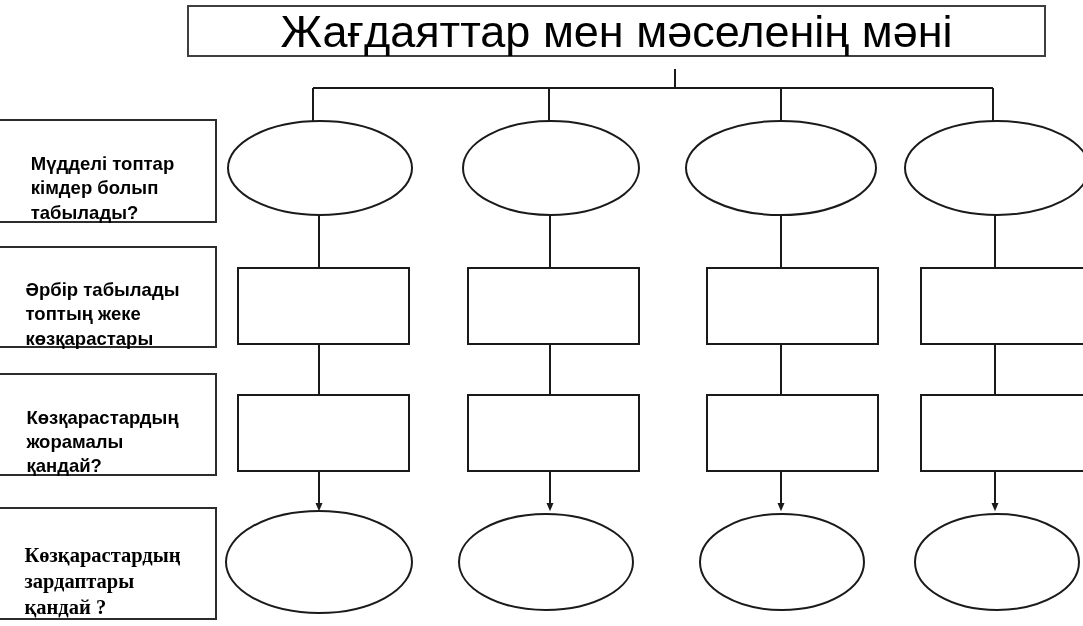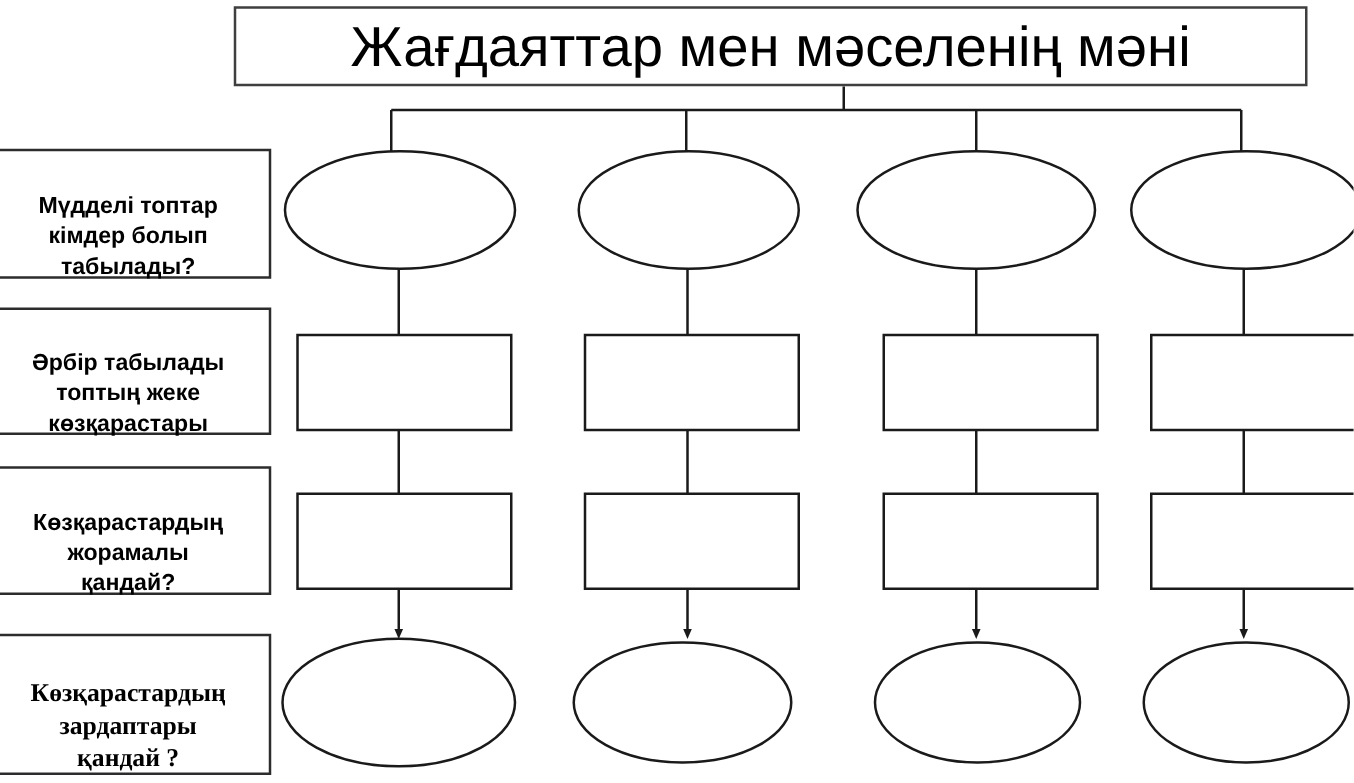--- a/index.html
+++ b/index.html
@@ -53,21 +53,20 @@
     display: flex;
     align-items: center;
     justify-content: center;
     padding: 2px 8px 2px 4px;
   }
   .label-text {
     font-family: "Liberation Sans", sans-serif;
     font-size: 18.5px;
     font-weight: 700;
     color: #000000;
-    text-align: center;
     line-height: 1.30;
     white-space: pre-line;
     margin-top: 35px;
   }
   .label-text.serif {
     font-family: "Liberation Serif", serif;
     font-size: 20.5px;
     font-weight: 700;
     line-height: 1.28;
   }
@@ -128,21 +127,21 @@
       <rect x="707" y="395" width="171" height="76"></rect>
       <rect x="921" y="395" width="171" height="76"></rect>
 
       <ellipse cx="319" cy="562" rx="93" ry="51"></ellipse>
       <ellipse cx="546" cy="562" rx="87" ry="48"></ellipse>
       <ellipse cx="782" cy="562" rx="82" ry="48"></ellipse>
       <ellipse cx="997" cy="562" rx="82" ry="48"></ellipse>
     </g>
   </svg>
 
-  <div class="title-box" style="left:187px; top:5px; width:859px; height:64px;">
+  <div class="title-box" style="left:187px; top:5px; width:859px; height:52px;">
     <span class="title-text">Жағдаяттар мен мәселенің мәні</span>
   </div>
 
   <div class="label-box" style="left:-8px; top:119px; width:225px; height:104px;">
     <span class="label-text">Мүдделі  топтар
 кімдер болып
 табылады?</span>
   </div>
 
   <div class="label-box" style="left:-8px; top:246px; width:225px; height:102px;">

